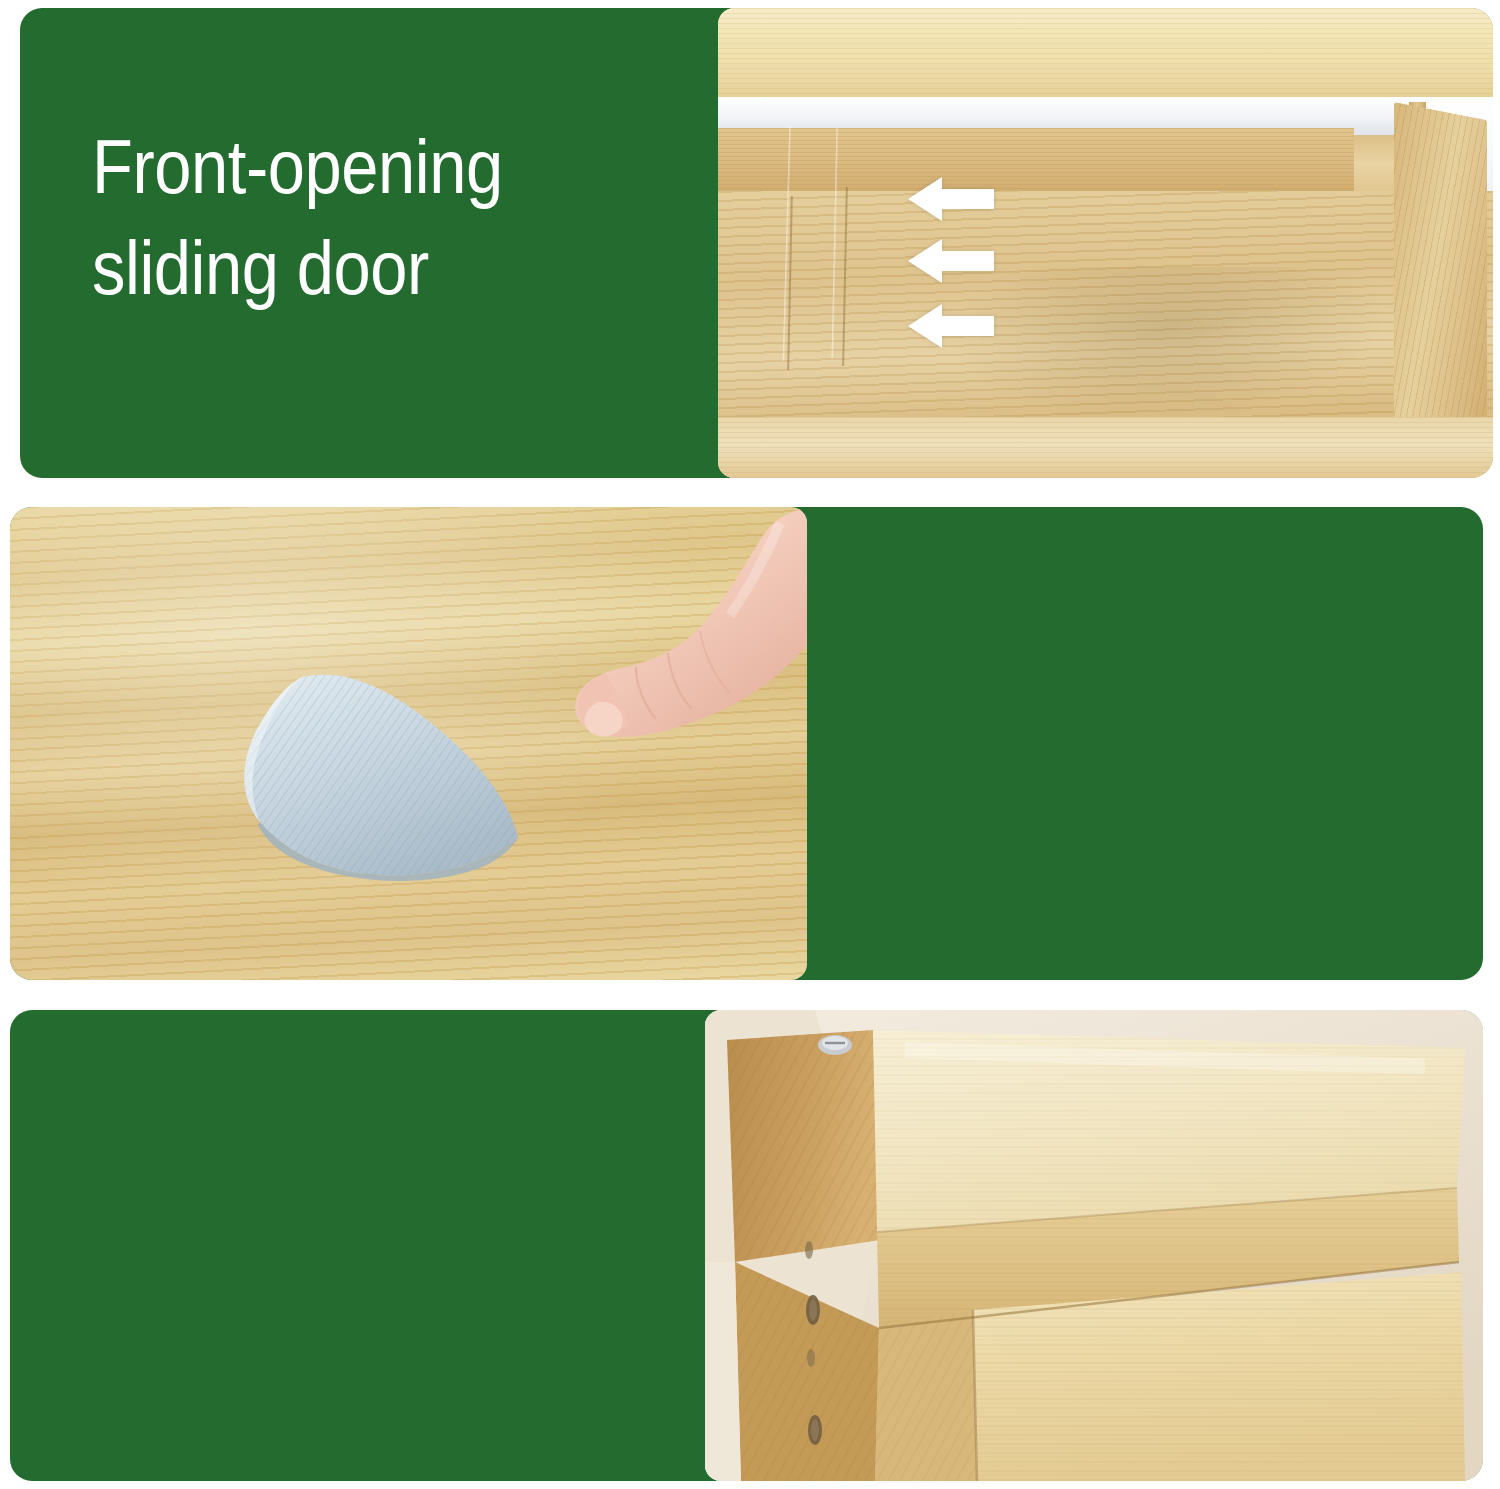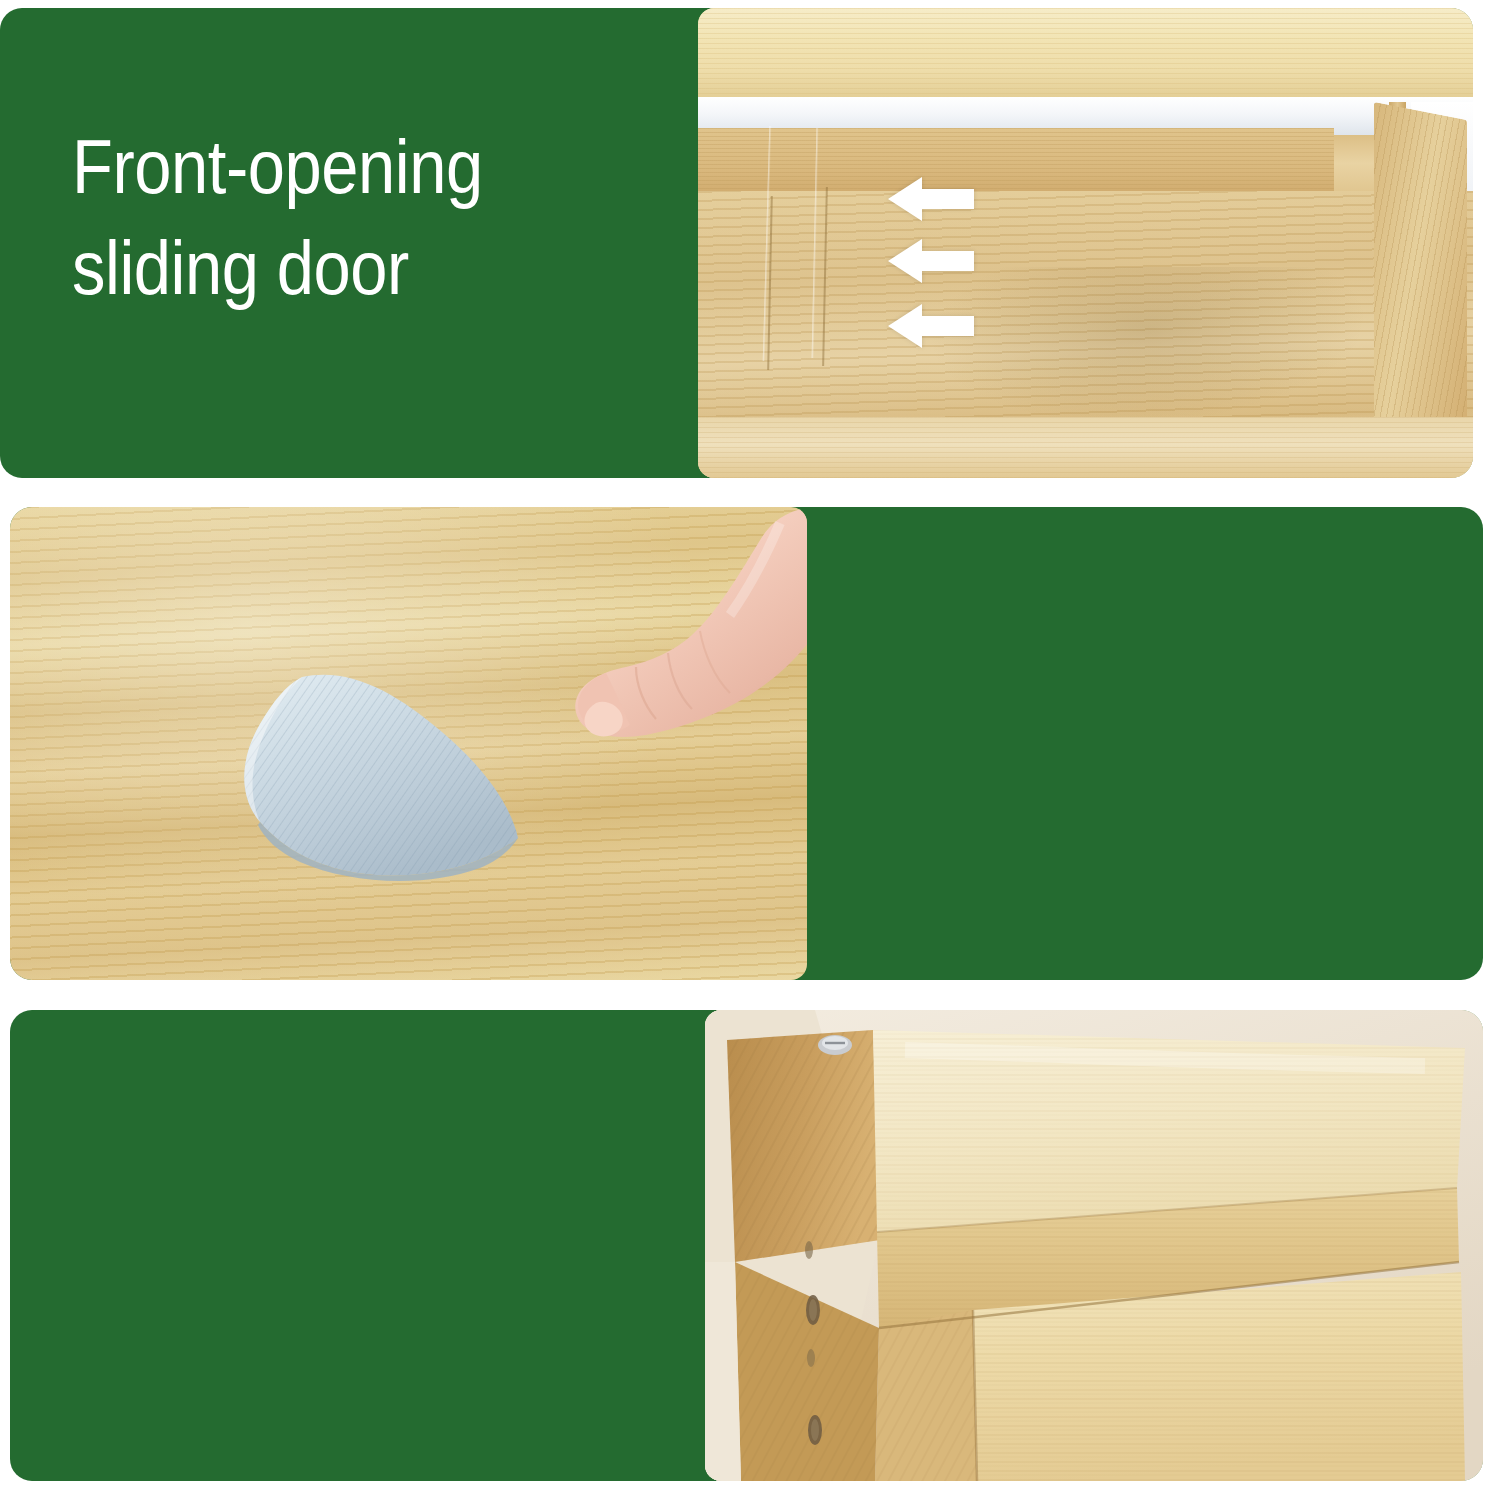--- a/index.html
+++ b/index.html
@@ -24,21 +24,21 @@
 
   
   .panel {
     position: absolute;
     background: #246B30;
     border-radius: 22px;
     overflow: hidden;
     box-sizing: border-box;
   }
 
-  #panel-1 { left: 0;  top: 8px;    width: 1473px; height: 470px; padding-left: 7px; }
+  #panel-1 { left: 20px;  top: 8px;    width: 1473px; height: 470px; padding-left: 7px; }
   #panel-2 { left: 10px;  top: 507px;  width: 1473px; height: 473px; }
   #panel-3 { left: 10px;  top: 1010px; width: 1473px; height: 471px; }
 
   
   .caption {
     position: absolute;
     color: #ffffff;
     font-family: "Liberation Sans", "DejaVu Sans", sans-serif;
     font-weight: 400;
     letter-spacing: -0.5px;

